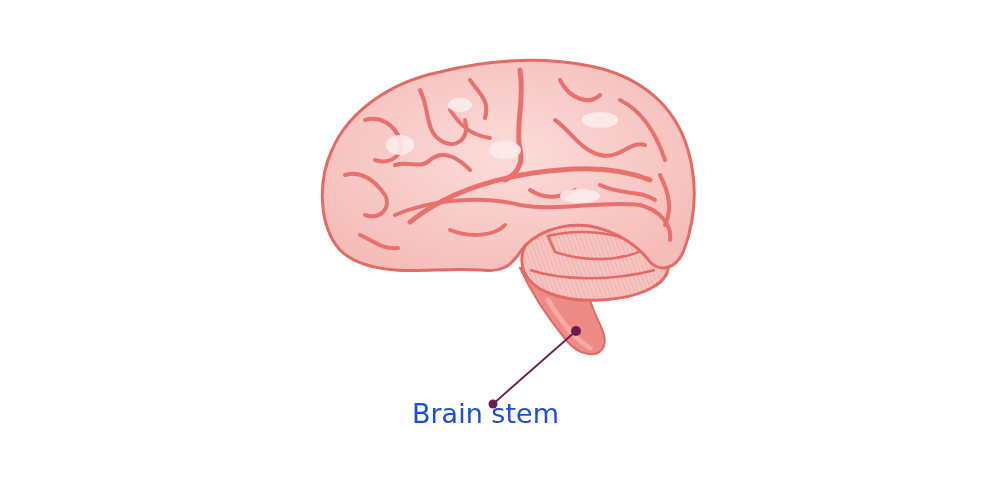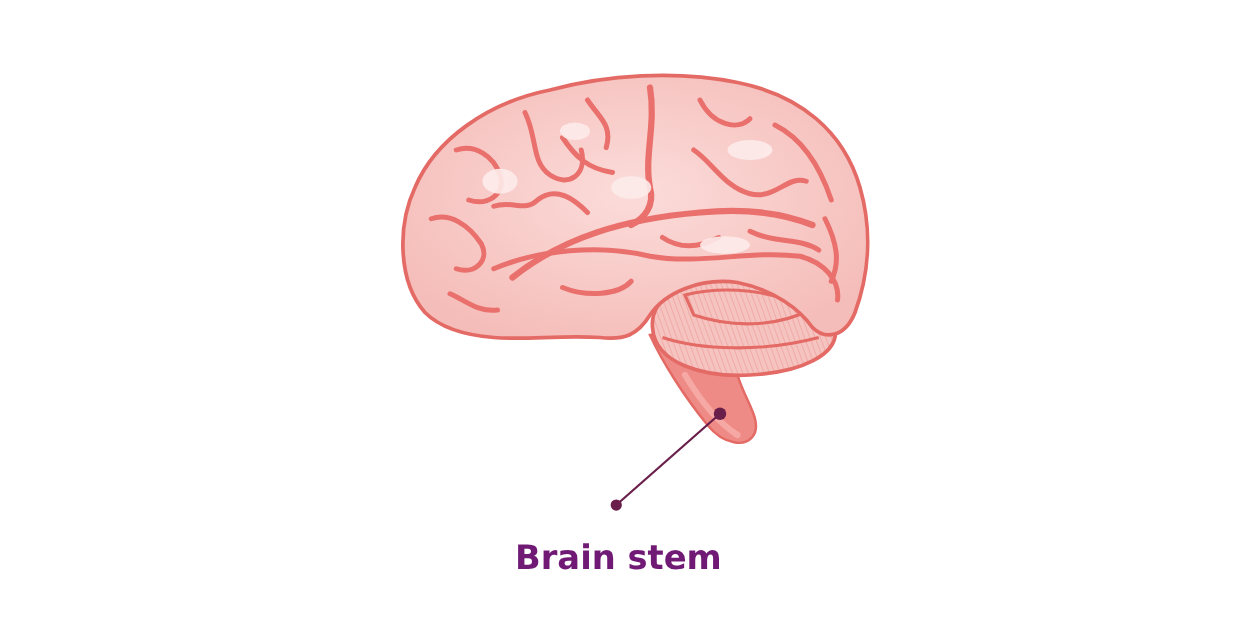--- a/index.html
+++ b/index.html
@@ -1,22 +1,21 @@
 <!DOCTYPE html>
 <html><head>
 <meta charset="utf-8">
 <style>
   html, body { margin: 0; padding: 0; background: #ffffff; }
   body { width: 1000px; height: 500px; position: relative; overflow: hidden; font-family: "Liberation Sans", sans-serif; }
   .stage { position: absolute; left: 0; top: 0; width: 1000px; height: 500px; }
   .label {
-    position: absolute; left: 412px; top: 431px;
-    font-size: 27px; color: #701a75; font-family: "DejaVu Sans", sans-serif;
+    position: absolute; left: 412px; top: 398px;
+    font-size: 27px; color: #1d4ed8; font-family: "DejaVu Sans", sans-serif;
     letter-spacing: 0px;
-    font-weight: bold;
   }
 </style>
 </head>
 <body>
 
 <div class="stage">
   <svg width="1000" height="500" viewBox="0 0 1000 500">
     <defs>
       <pattern id="hatch" width="4" height="4" patternUnits="userSpaceOnUse" patternTransform="rotate(-20)">
         <rect width="4" height="4" fill="#f6c4c0"></rect>

